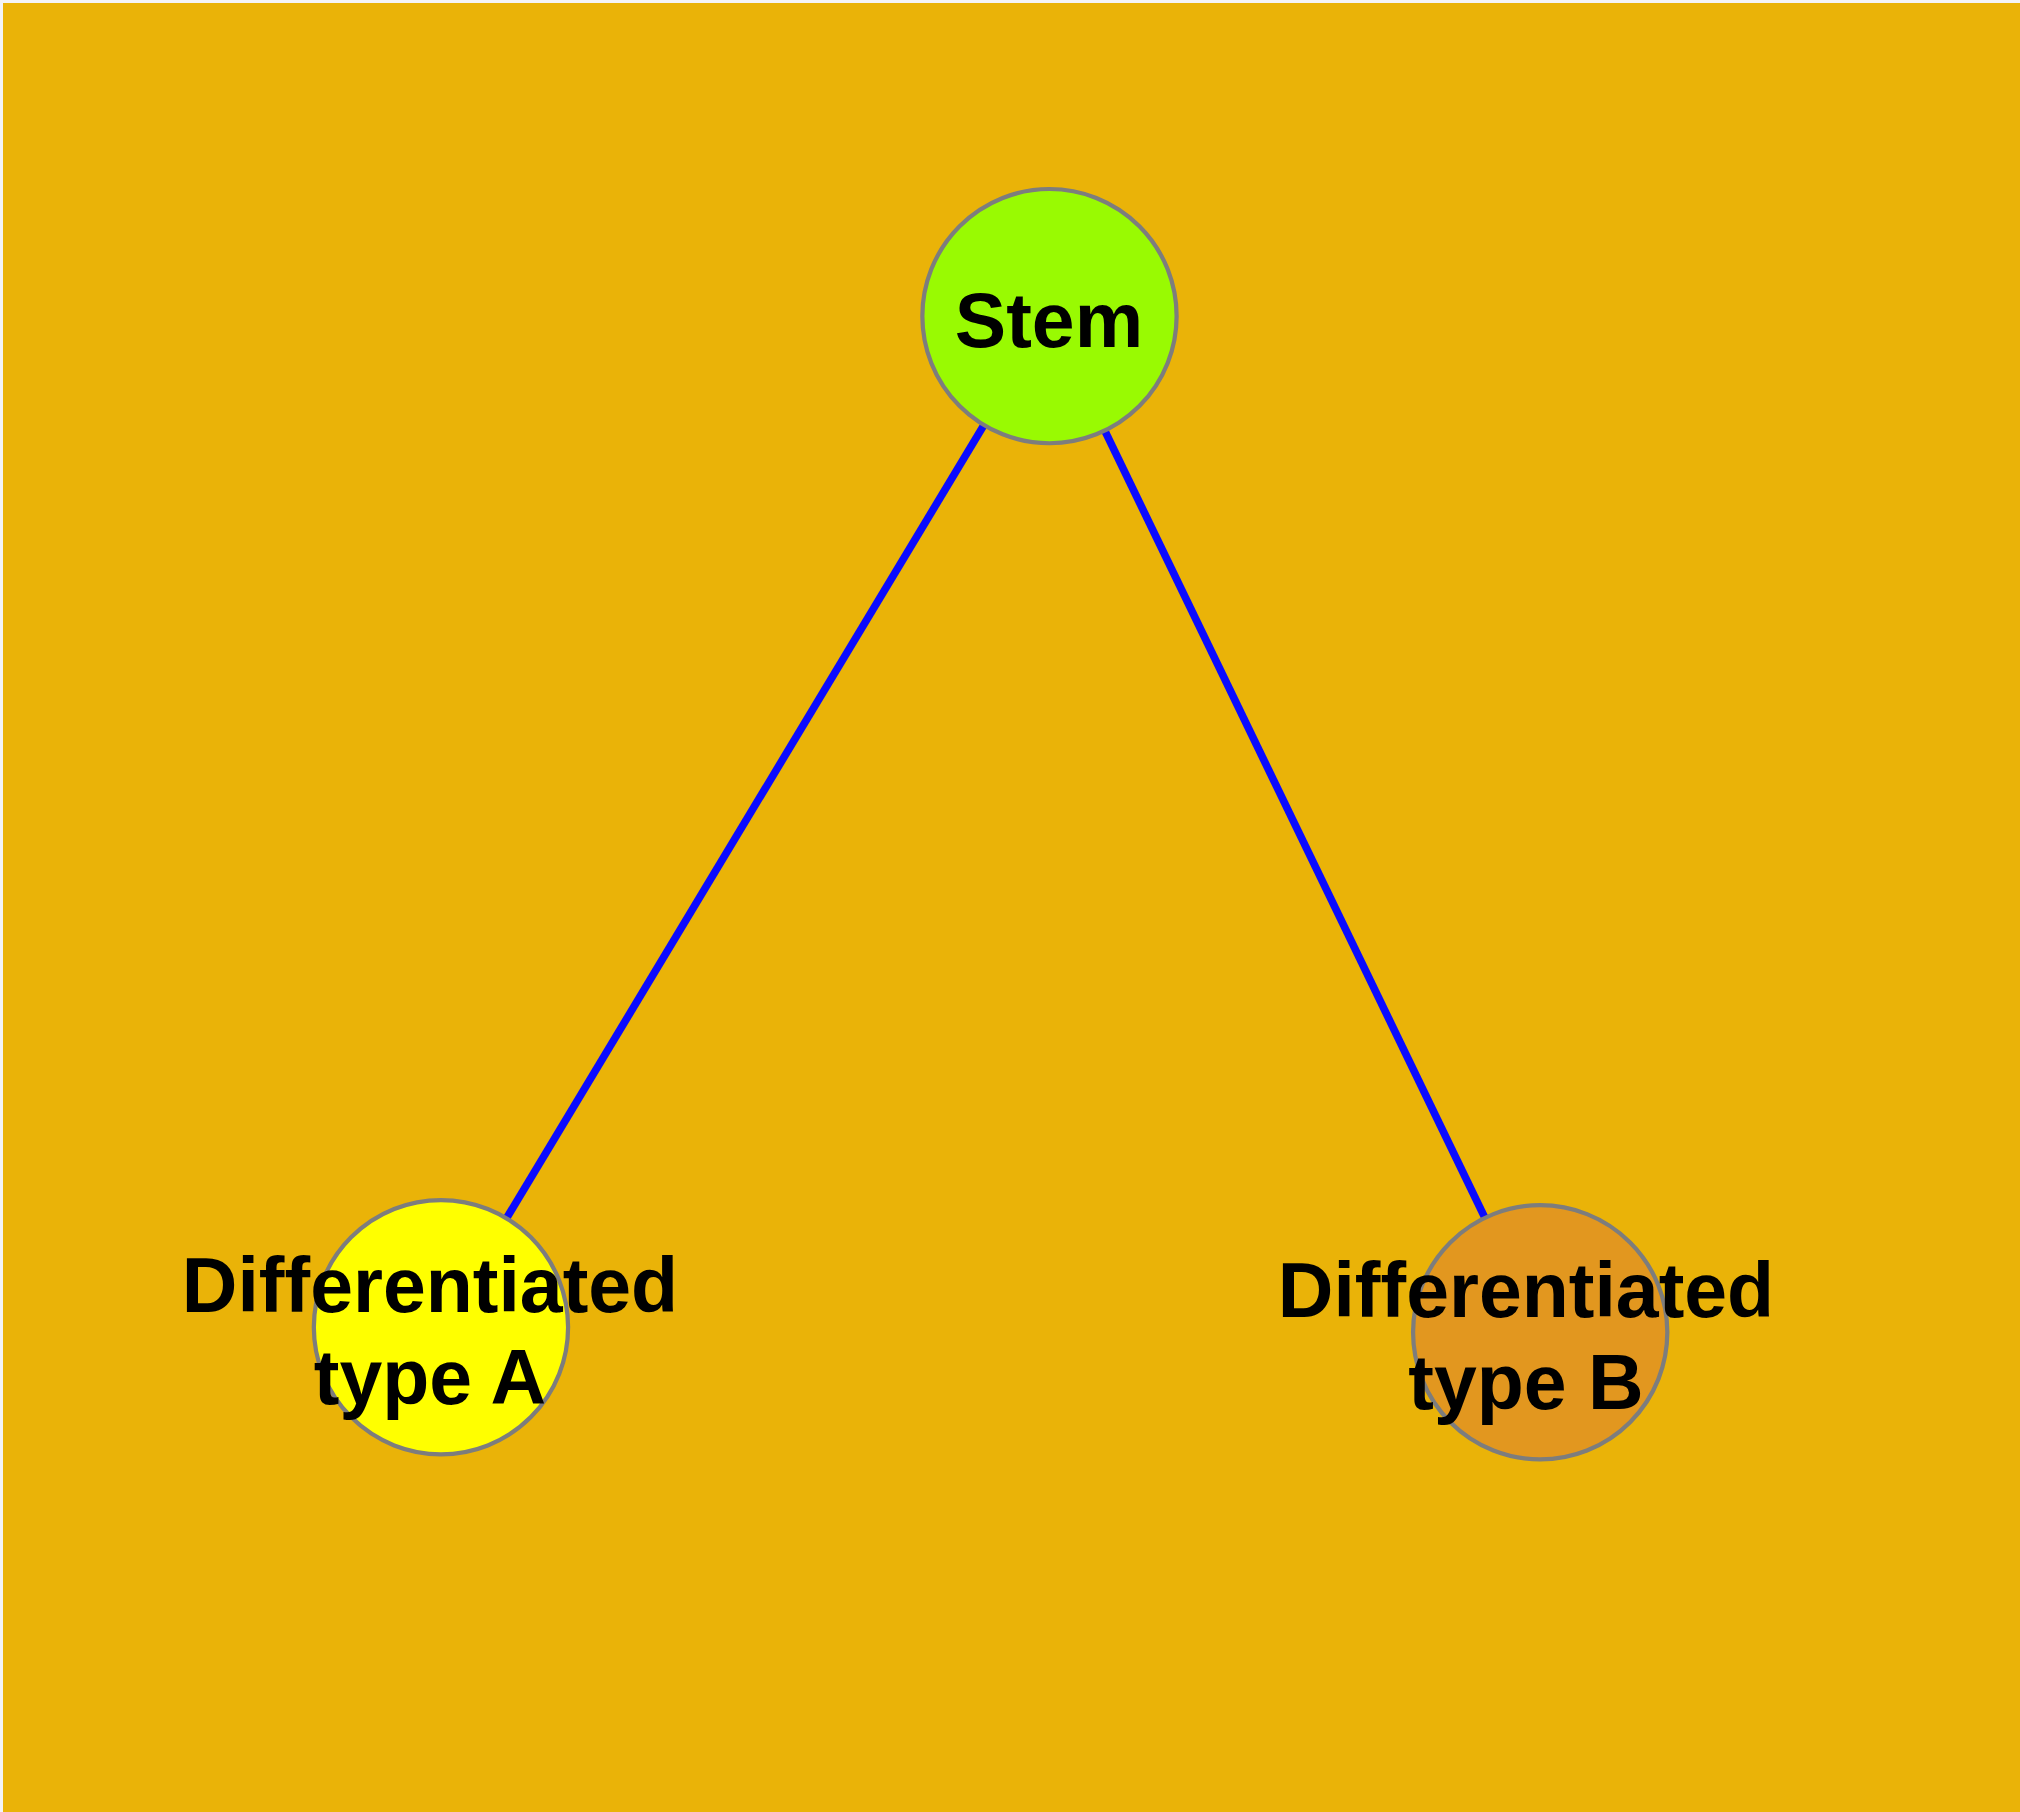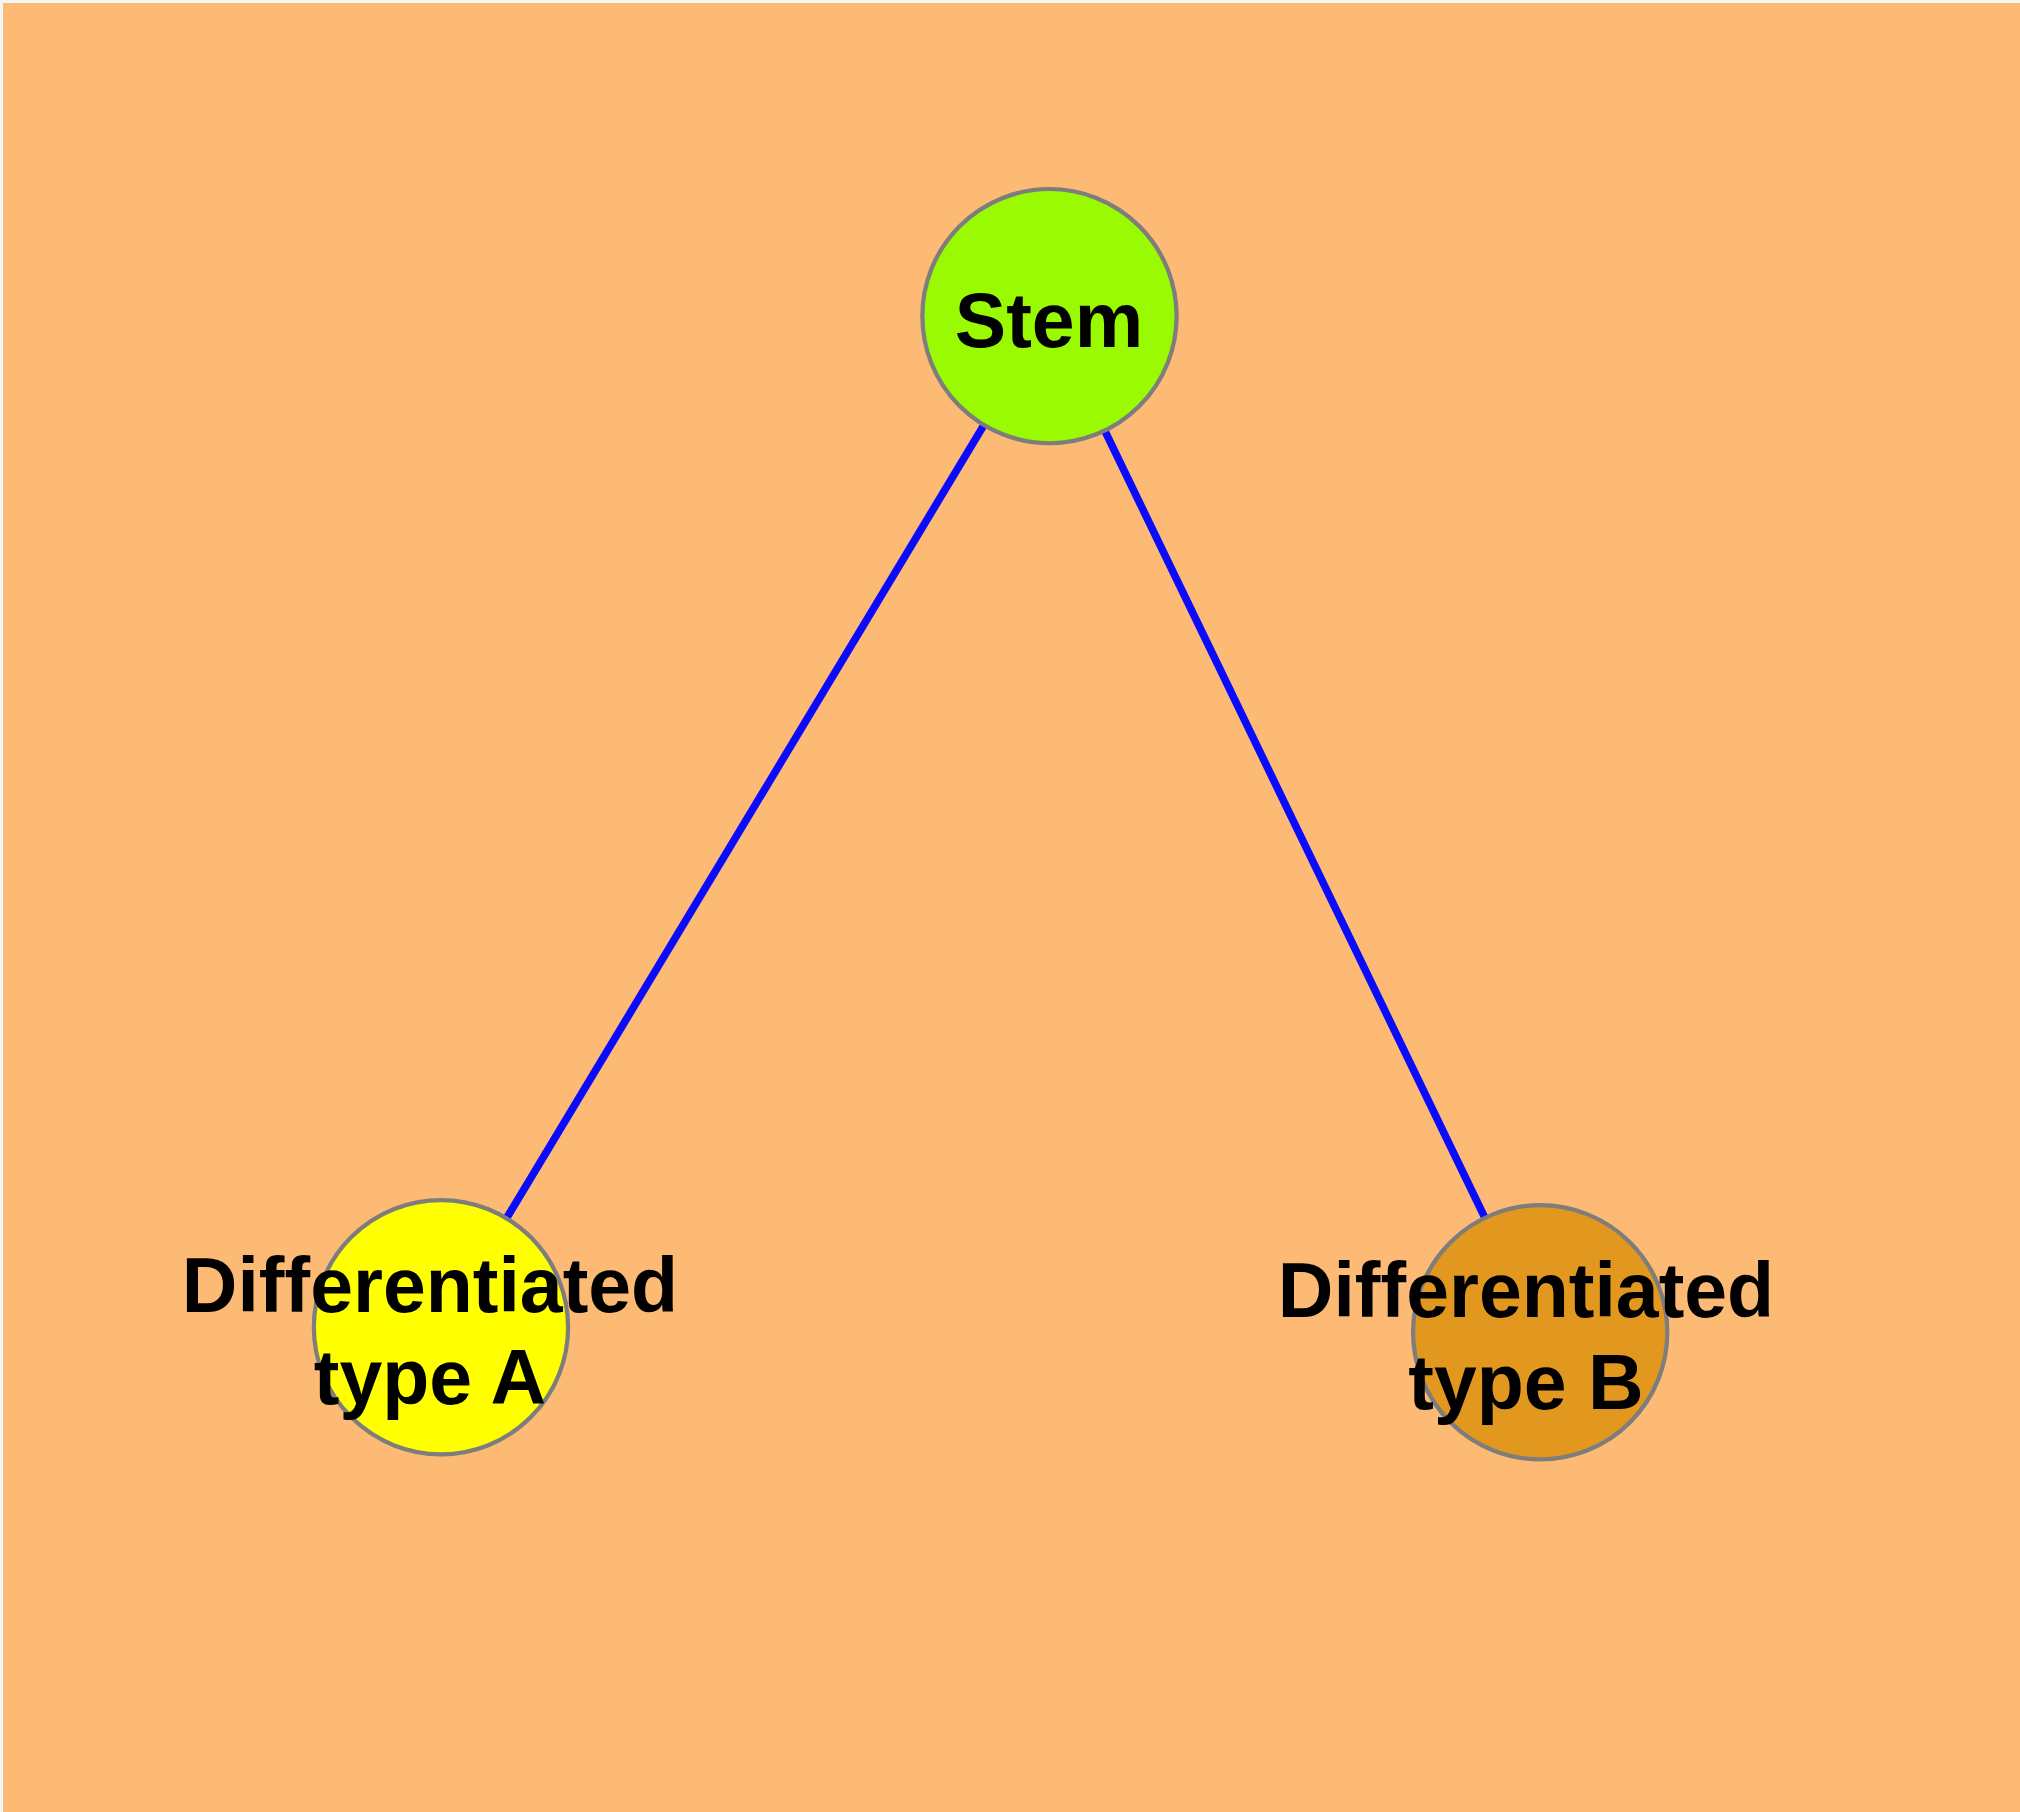--- a/index.html
+++ b/index.html
@@ -4,21 +4,21 @@
 <style>
   html, body {
     margin: 0;
     padding: 0;
     background: #ffffff;
   }
   .canvas {
     position: relative;
     width: 2021px;
     height: 1812px;
-    background: #fdba74;
+    background: #eab308;
     overflow: hidden;
     font-family: "Liberation Sans", sans-serif;
   }
   .margin-strip-top {
     position: absolute;
     left: 0; top: 0;
     width: 100%; height: 3.4px;
     background: #F4F4F6;
   }
   .margin-strip-left {

